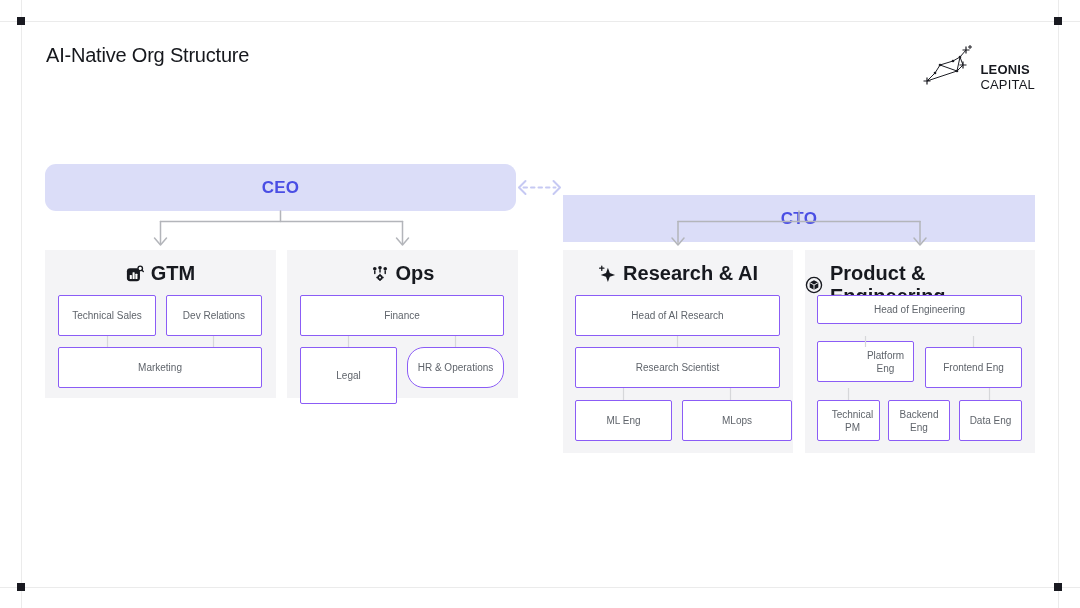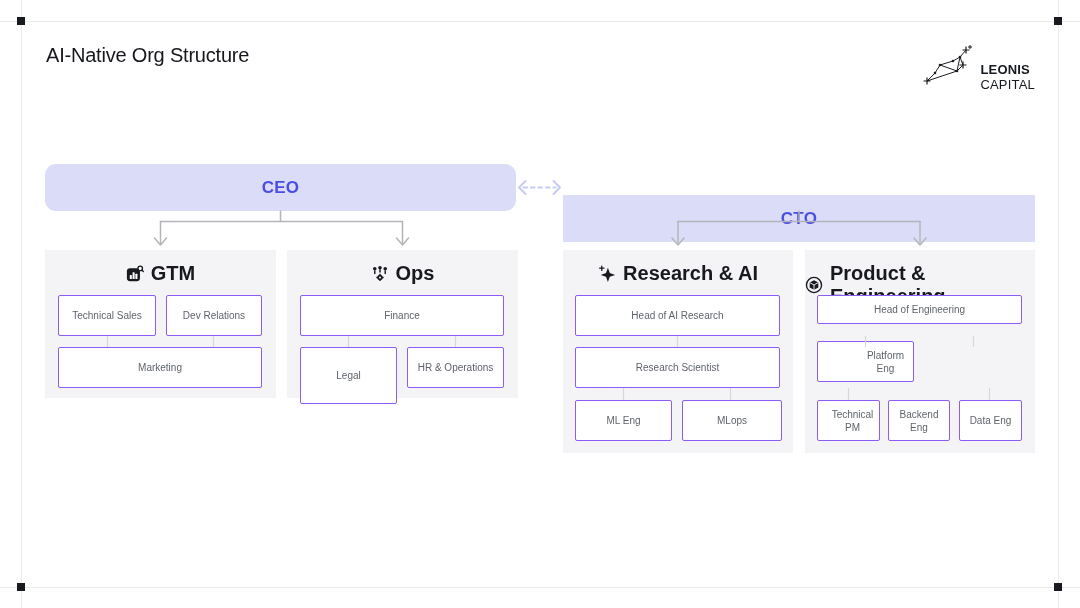--- a/index.html
+++ b/index.html
@@ -141,52 +141,53 @@
             <rect x="5.9" y="13" width="2" height="1.6" rx="0.4"></rect>
             <rect x="12.1" y="13" width="2" height="1.6" rx="0.4"></rect>
             <circle cx="10" cy="13.8" r="1.1" fill="#f4f4f6"></circle>
           </g>
         </svg>
       </span>
       <span>Ops</span>
     </div>
     <div class="org-box" style="left:13px;top:45px;width:204px;height:41px;">Finance</div>
     <div class="org-box" style="left:13px;top:97px;width:97px;height:57px;">Legal</div>
-    <div class="org-box" style="left:120px;top:97px;width:97px;height:41px;">HR &amp; Operations</div>
+    <div class="org-box" style="left:120px;top:97px;width:97px;height:41px;border-radius:17px;">HR &amp; Operations</div>
   </div>
 
   <div class="panel panel-research">
     <div class="panel-title">
       <span class="icon">
         <svg width="18" height="18" viewBox="0 0 20 20" fill="#17191f">
           <path d="M11 3 L13.1 8.9 L19 11 L13.1 13.1 L11 19 L8.9 13.1 L3 11 L8.9 8.9 Z"></path>
           <path d="M4.2 1.2 V6 M1.8 3.6 H6.6" stroke="#17191f" stroke-width="1.4" fill="none" stroke-linecap="round"></path>
         </svg>
       </span>
       <span>Research &amp; AI</span>
     </div>
     <div class="org-box" style="left:12px;top:45px;width:205px;height:41px;">Head of AI Research</div>
     <div class="org-box" style="left:12px;top:97px;width:205px;height:41px;">Research Scientist</div>
     <div class="org-box" style="left:12px;top:150px;width:97px;height:41px;">ML Eng</div>
-    <div class="org-box" style="left:119px;top:150px;width:100px;height:41px;">MLops</div>
+    <div class="org-box" style="left:119px;top:150px;width:110px;height:41px;">MLops</div>
   </div>
 
   <div class="panel panel-product">
     <div class="panel-title">
       <span class="icon">
         <svg width="18" height="18" viewBox="0 0 20 20" fill="none">
           <circle cx="10" cy="10" r="8.4" stroke="#17191f" stroke-width="1.5"></circle>
           <path d="M10 4.6 L14.8 7.3 V12.7 L10 15.4 L5.2 12.7 V7.3 Z" fill="#17191f"></path>
           <path d="M5.2 7.3 L10 10 L14.8 7.3 M10 10 V15.4" stroke="#ffffff" stroke-width="1"></path>
         </svg>
       </span>
       <span>Product &amp; Engineering</span>
     </div>
     <div class="org-box" style="left:12px;top:45px;width:205px;height:29px;">Head of Engineering</div>
     <div class="org-box" style="left:12px;top:91px;width:97px;height:41px;padding-left:44px;">Platform Eng</div>
+    <div class="org-box" style="left:120px;top:97px;width:97px;height:41px;">Frontend Eng</div>
     <div class="org-box" style="left:12px;top:150px;width:63px;height:41px;padding-left:12px;">Technical PM</div>
     <div class="org-box" style="left:83px;top:150px;width:62px;height:41px;">Backend Eng</div>
     <div class="org-box" style="left:154px;top:150px;width:63px;height:41px;">Data Eng</div>
   </div>
 
   <svg class="connector-layer" width="1080" height="608" viewBox="0 0 1080 608">
 
     <g stroke="#c6c9f3" stroke-width="2" fill="none" stroke-linecap="round" stroke-linejoin="round">
       <path d="M523.5 187.5 H555.5" stroke-dasharray="3.5 4"></path>
       <path d="M525.5 181 L519 187.5 L525.5 194"></path>

